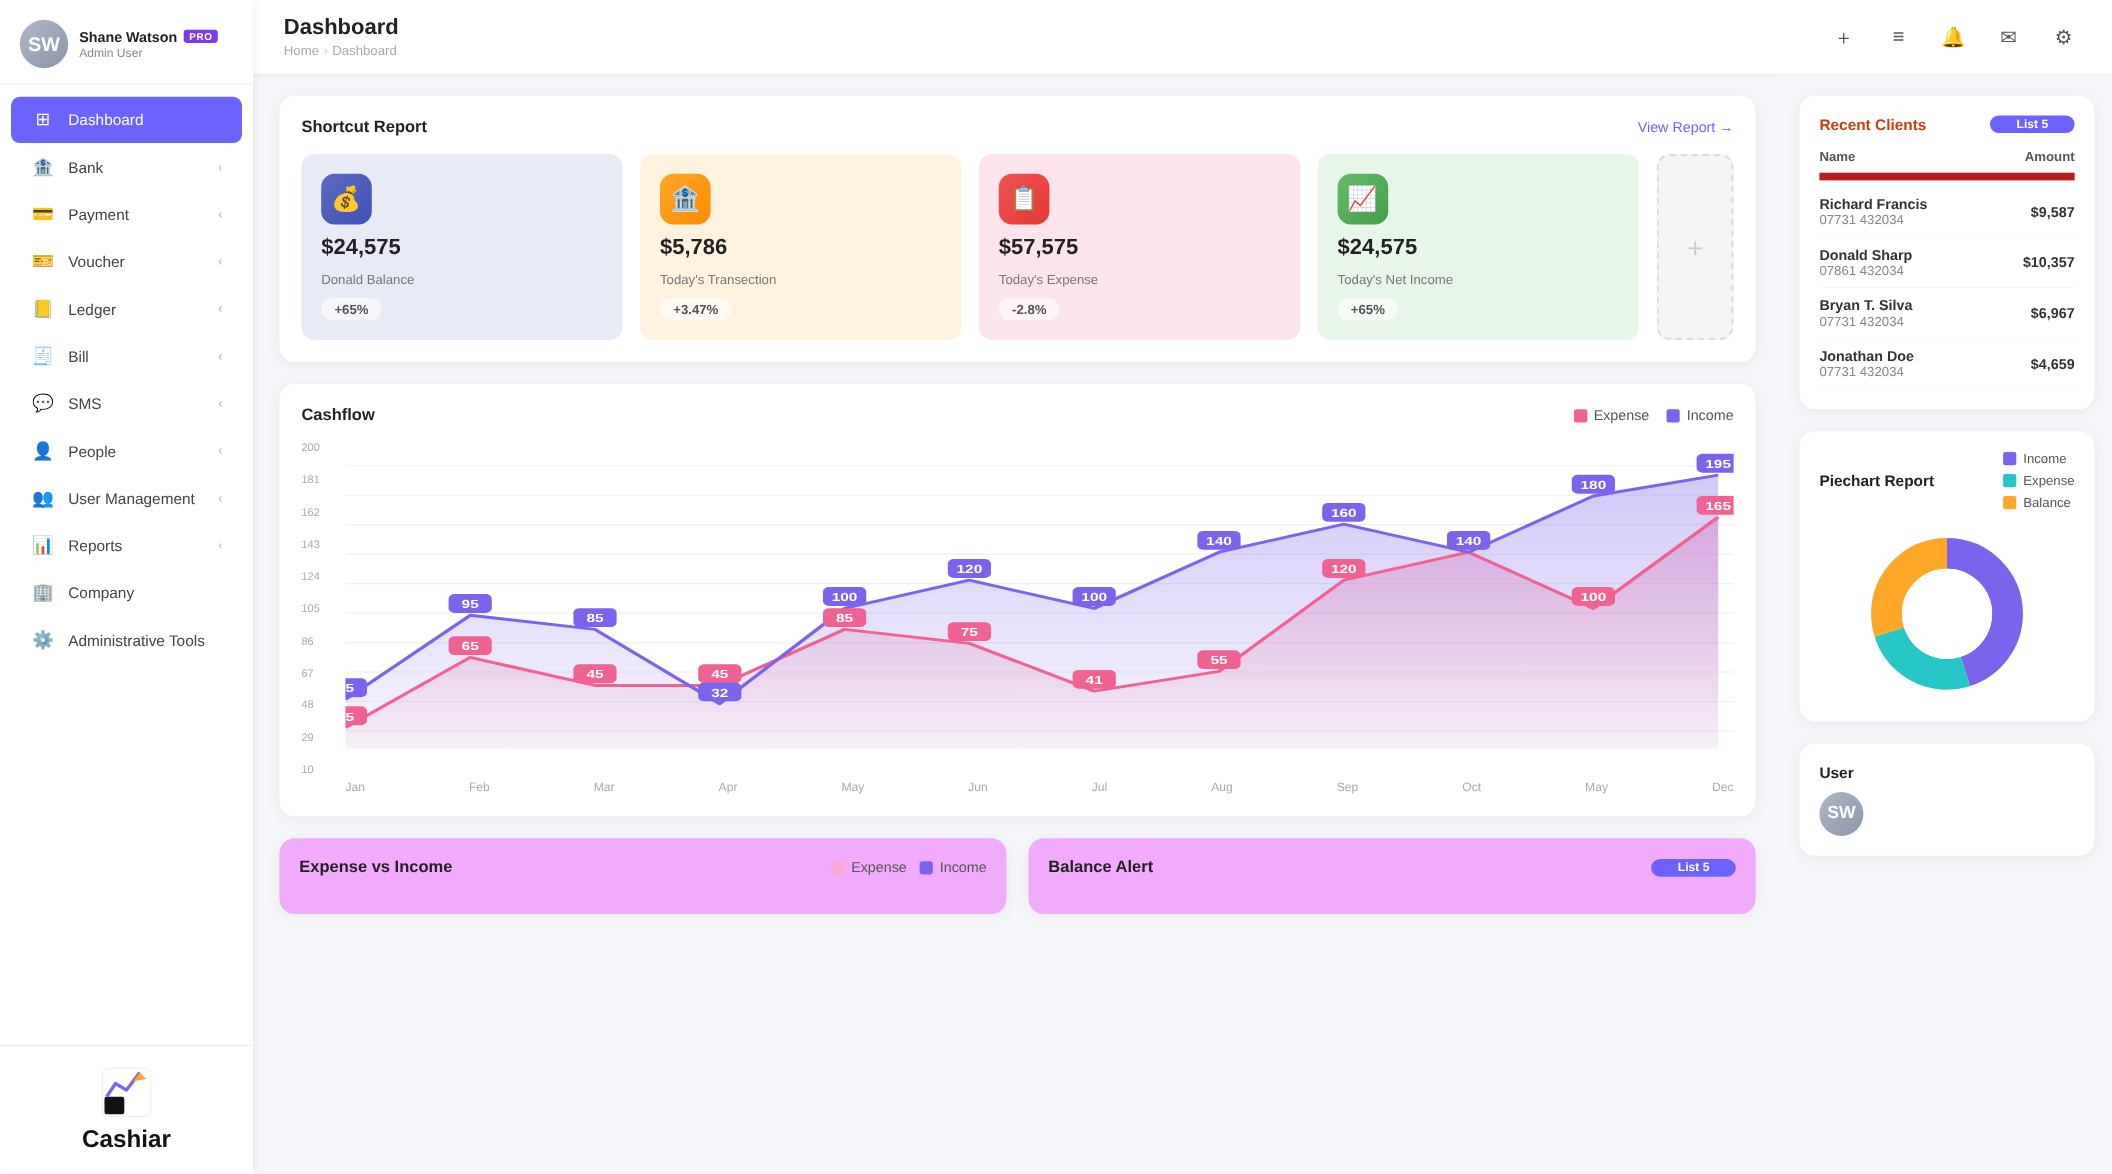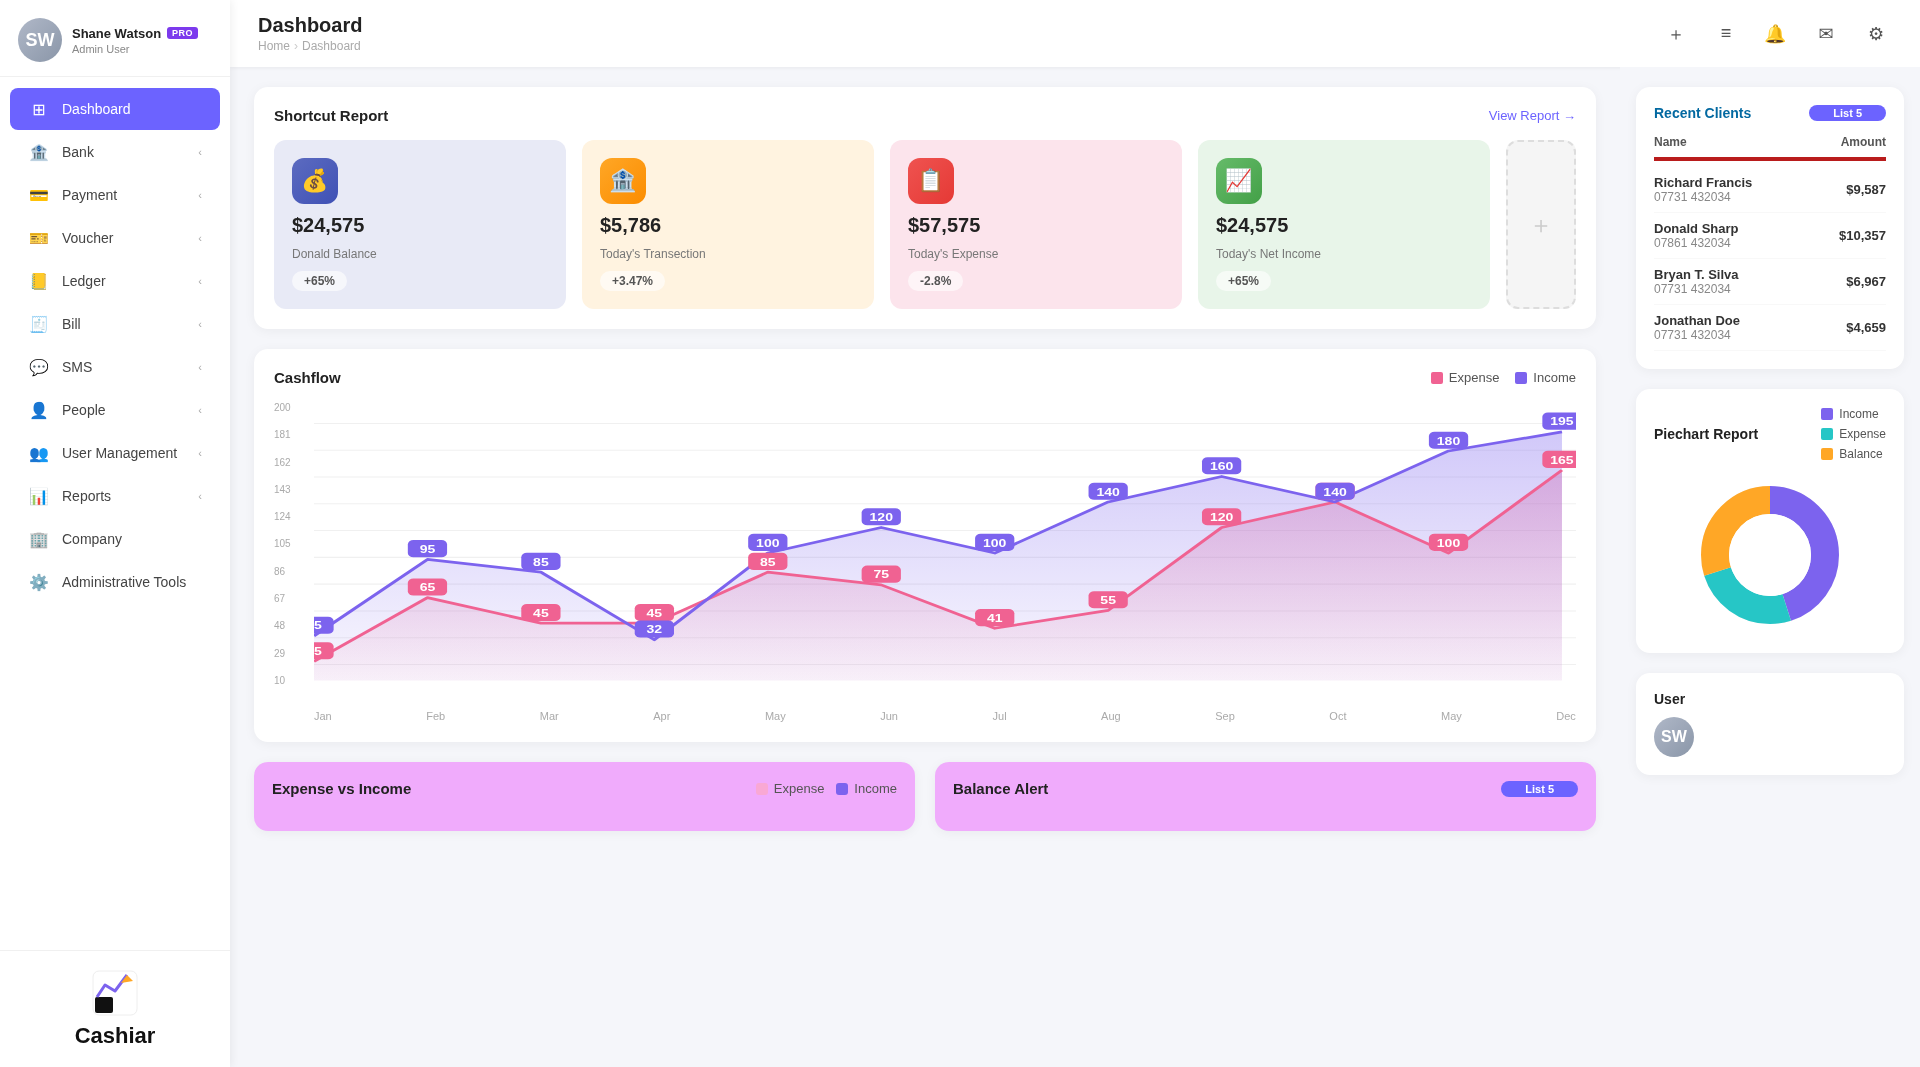--- a/index.html
+++ b/index.html
@@ -193,29 +193,29 @@
 
     .recent-clients-card {
       background: #fff;
       border-radius: 14px;
       padding: 18px;
       box-shadow: 0 2px 12px rgba(0,0,0,0.05);
     }
     .rc-header {
       display: flex; align-items: center; justify-content: space-between; margin-bottom: 14px;
     }
-    .rc-title { font-size: 14px; font-weight: 700; color: #0369a1; }
+    .rc-title { font-size: 14px; font-weight: 700; color: #c2410c; }
     .list-badge {
       background: #6c63ff; color: #fff; font-size: 11px; font-weight: 700;
       padding: 2px 24px; border-radius: 20px;
     }
     .rc-col-header {
       display: flex; justify-content: space-between;
       font-size: 12px; font-weight: 700; color: #555;
-      padding-bottom: 8px; border-bottom: 4px solid #b91c1c;
+      padding-bottom: 8px; border-bottom: 7px solid #b91c1c;
       margin-bottom: 6px;
     }
     .rc-row {
       display: flex; justify-content: space-between; align-items: center;
       padding: 8px 0; border-bottom: 1px solid #f8f8f8;
     }
     .rc-name { font-size: 12px; color: #888; }
     .rc-name strong { display: block; font-size: 13px; color: #333; font-weight: 600; }
     .rc-amount { font-size: 13px; font-weight: 700; color: #333; }
 
@@ -247,21 +247,21 @@
     .user-title { font-size: 14px; font-weight: 700; color: #222; margin-bottom: 10px; }
     .user-avatar {
       width: 40px; height: 40px; border-radius: 50%;
       background: linear-gradient(135deg, #b0b8c8, #8a96a8);
       display: flex; align-items: center; justify-content: center;
       color: #fff; font-size: 16px; font-weight: bold;
     }
 
     
     .y-labels {
-      position: absolute; left: 0; top: 0; bottom: 32px;
+      position: absolute; left: 0; top: 0; bottom: 12px;
       display: flex; flex-direction: column; justify-content: space-between;
       font-size: 10px; color: #aaa; padding-bottom: 4px;
     }
     .x-labels {
       position: absolute; bottom: 0; left: 40px; right: 0;
       display: flex; justify-content: space-between;
       font-size: 11px; color: #aaa;
     }
   </style>
 </head>

